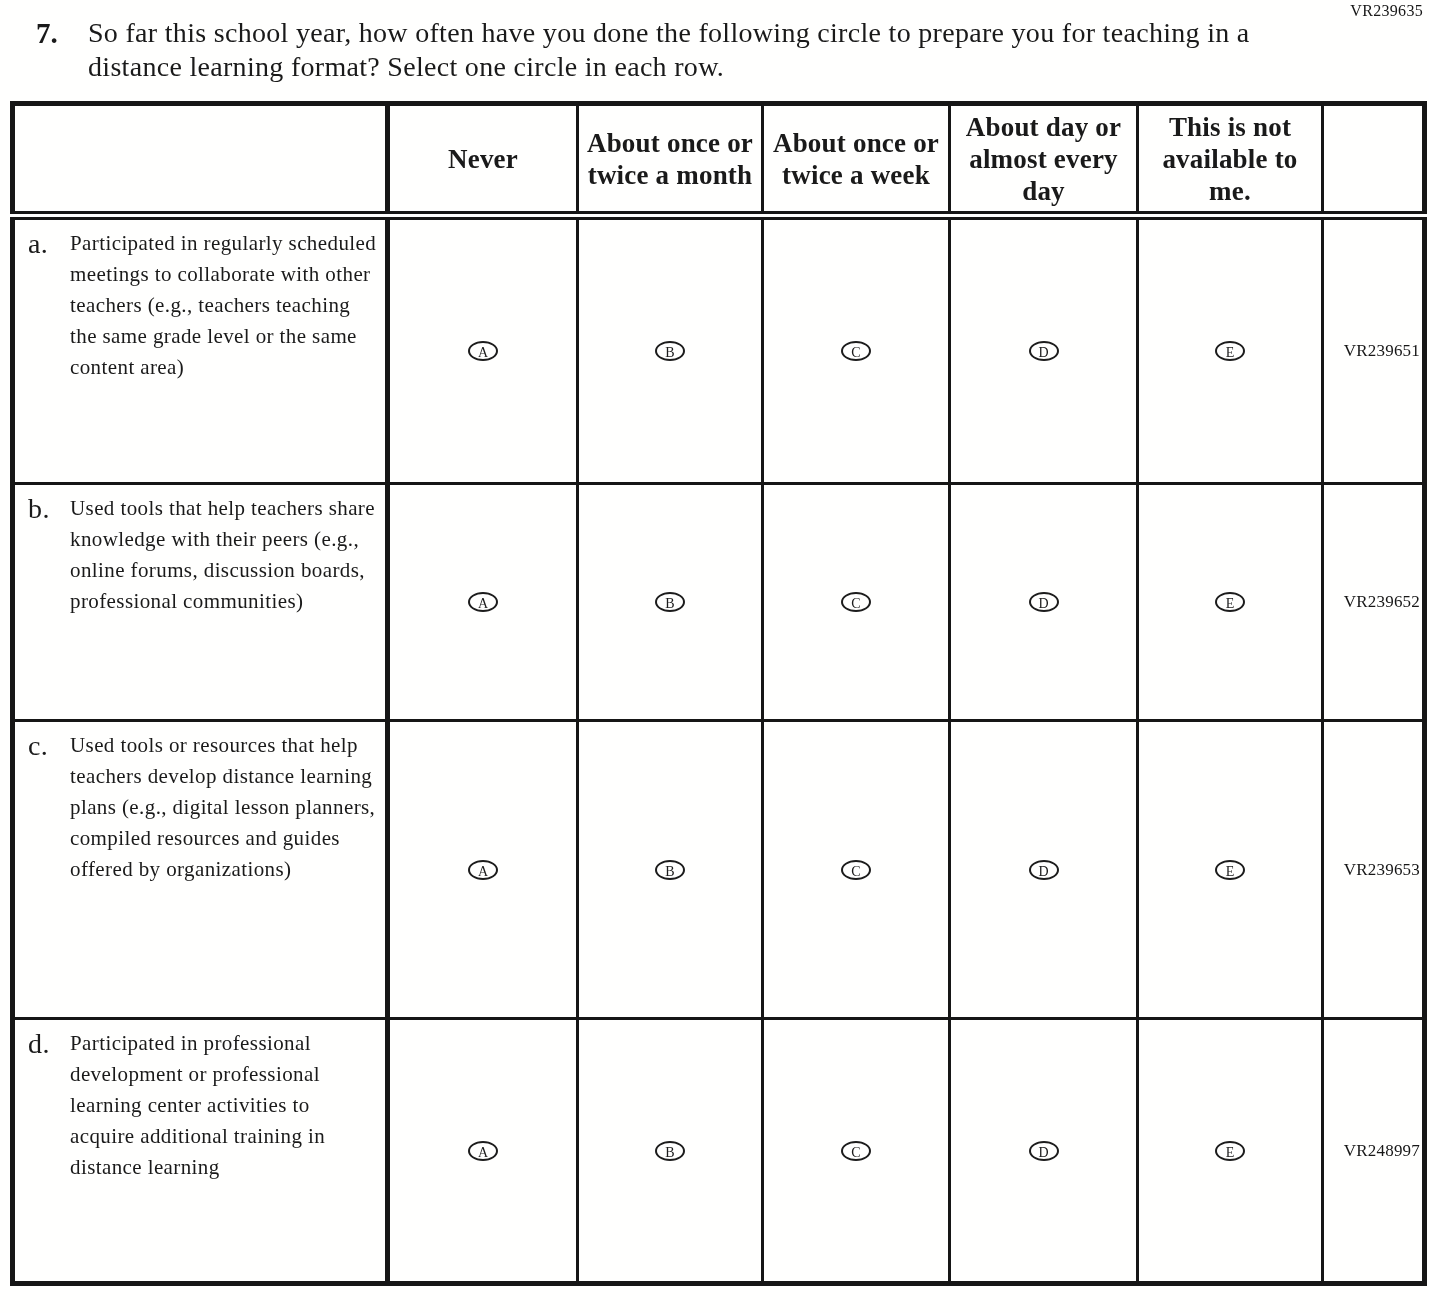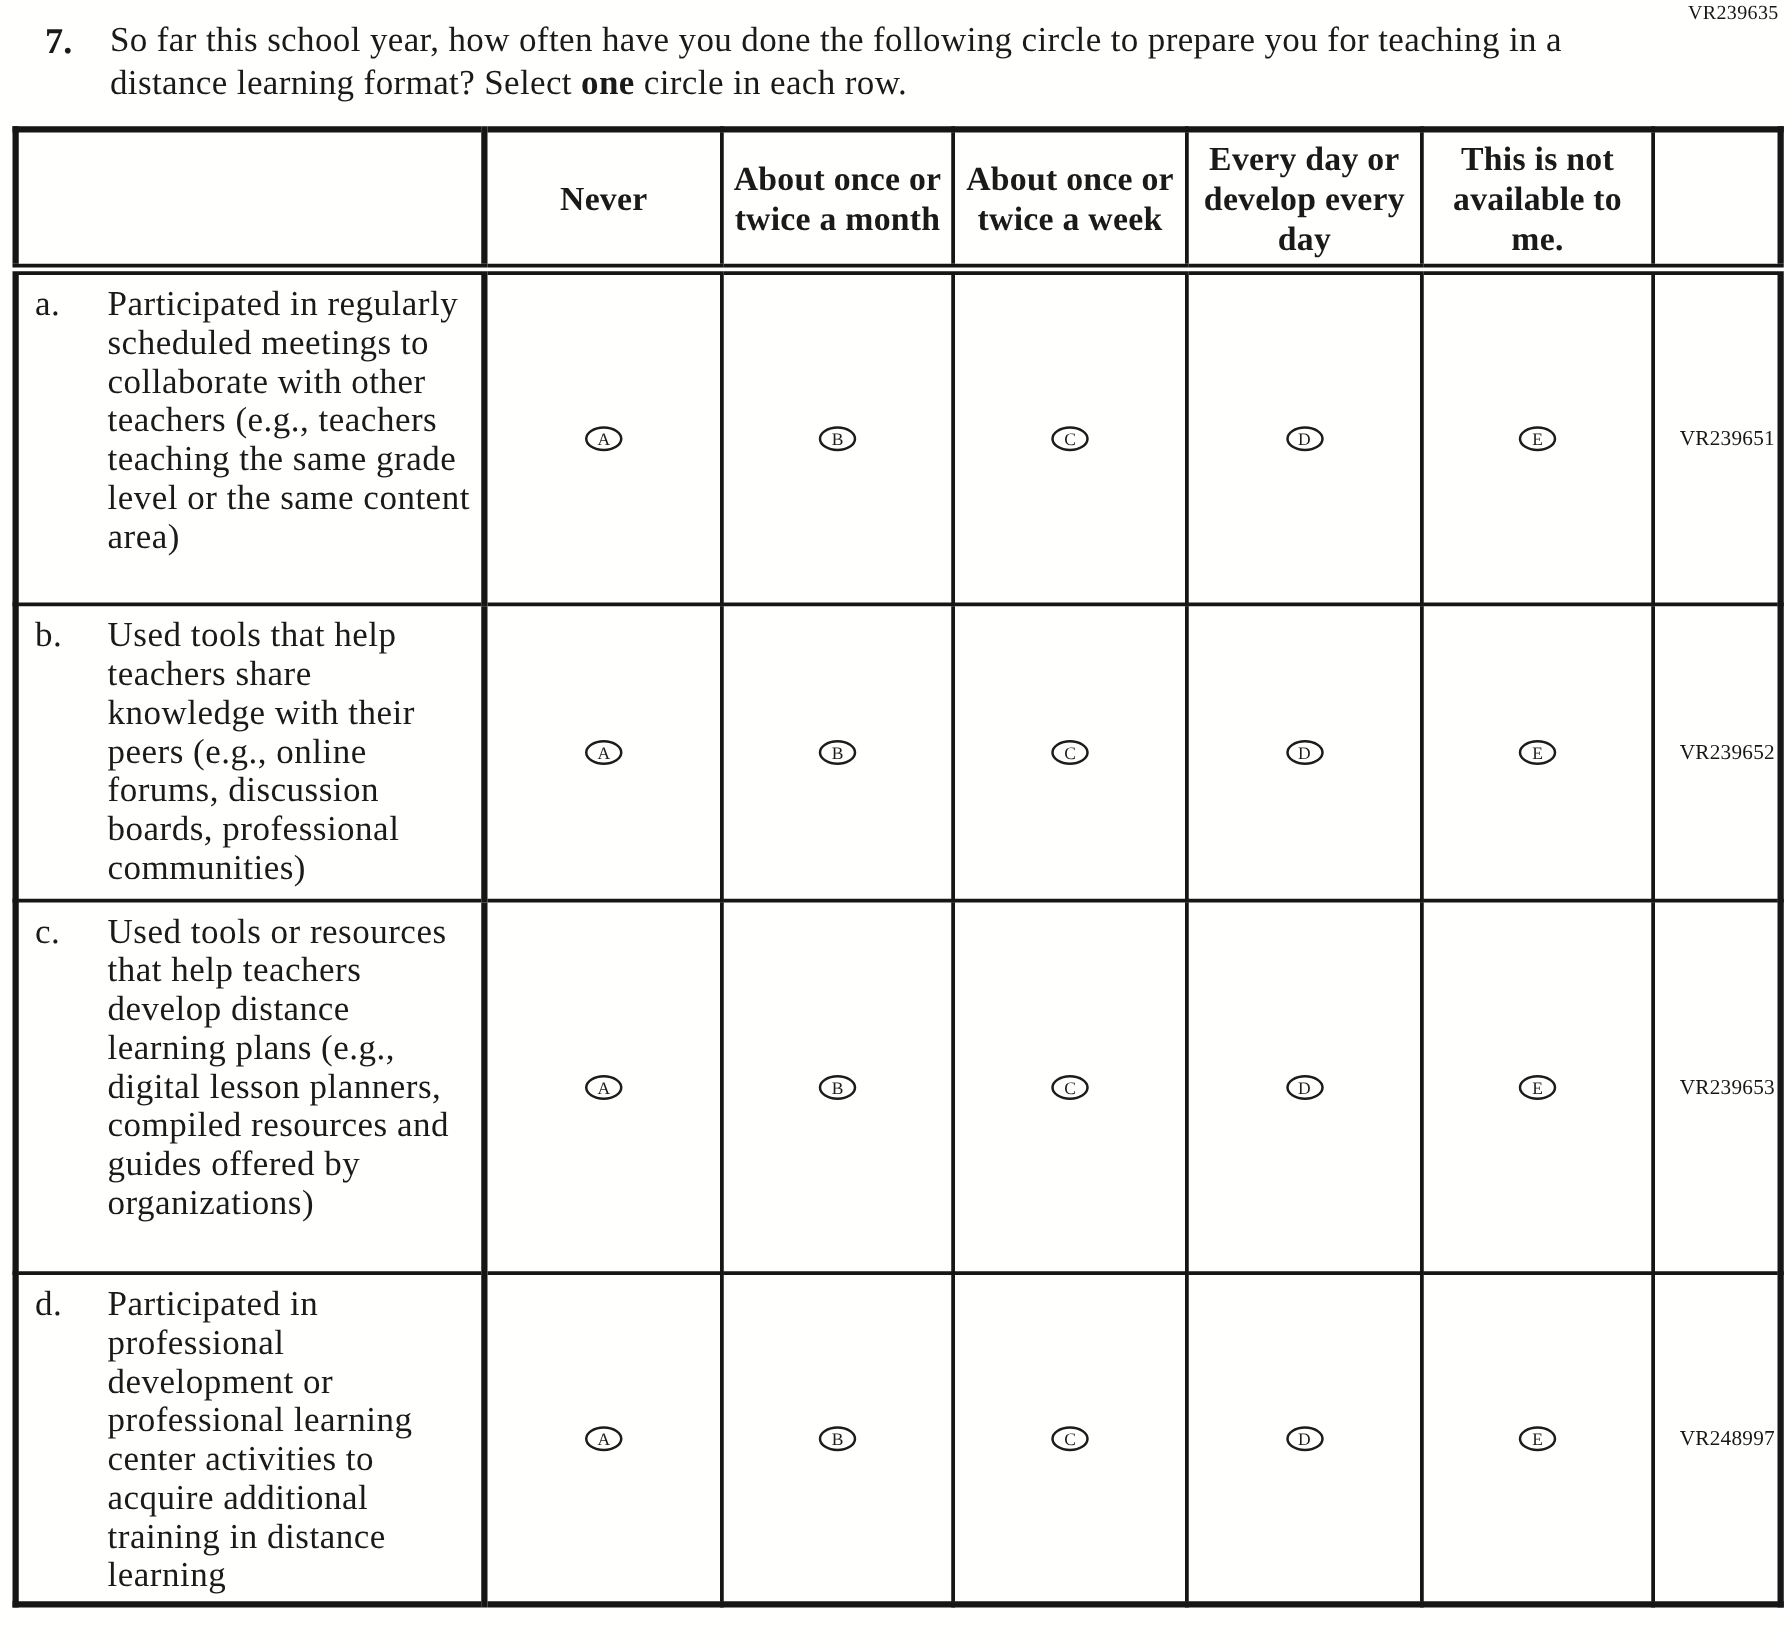--- a/index.html
+++ b/index.html
@@ -33,21 +33,21 @@
     line-height: 34px;
     width: 52px;
     flex: none;
   }
   .qtext {
     font-size: 28px;
     line-height: 34px;
     max-width: 1165px;
     letter-spacing: 0.3px;
   }
-  .qtext b { font-weight: bold; }
+  .qtext b { font-weight: normal; }
   table.matrix {
     border-collapse: collapse;
     table-layout: fixed;
     width: 1412px;
     margin: 17px 0 0 10px;
     border: 5px solid #161616;
   }
   table.matrix th, table.matrix td {
     border: 3px solid #161616;
   }
@@ -69,25 +69,24 @@
   .item-inner { display: flex; align-items: flex-start; }
   .row-letter {
     width: 42px;
     flex: none;
     font-size: 28px;
     line-height: 31px;
     letter-spacing: 0.4px;
   }
   .row-text {
     flex: 1;
-    font-size: 28px;
+    font-size: 21px;
     line-height: 31px;
     letter-spacing: 0.4px;
     padding-right: 2px;
-    margin-left: 16px;
   }
   td.opt {
     text-align: center;
     vertical-align: middle;
   }
   .bubble {
     display: inline-block;
     width: 30px;
     height: 20px;
     border: 2px solid #1c1c1c;
@@ -130,21 +129,21 @@
         <col style="width:188px">
         <col style="width:185px">
       <col style="width:102px">
     </colgroup>
     <thead>
       <tr style="height:112px">
         <th class="thick-r"></th>
         <th>Never</th>
         <th>About once or twice a month</th>
         <th>About once or twice a week</th>
-        <th>Every day or develop every day</th>
+        <th>About day or almost every day</th>
         <th>This is not available to me.</th>
         <th></th>
       </tr>
     </thead>
     <tbody>
       <tr style="height:268px">
         <td class="item thick-r">
           <div class="item-inner">
             <span class="row-letter">a.</span>
             <div class="row-text">Participated in regularly scheduled meetings to collaborate with other teachers (e.g., teachers teaching the same grade level or the same content area)</div>

